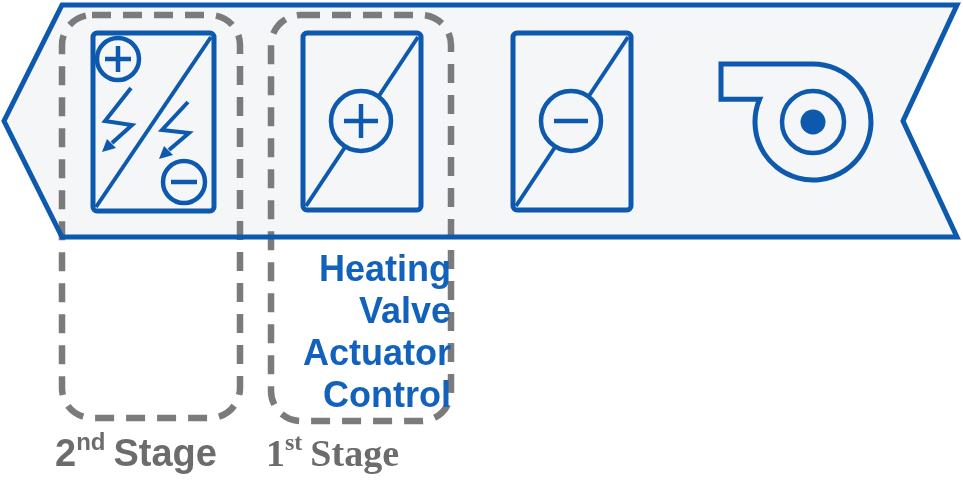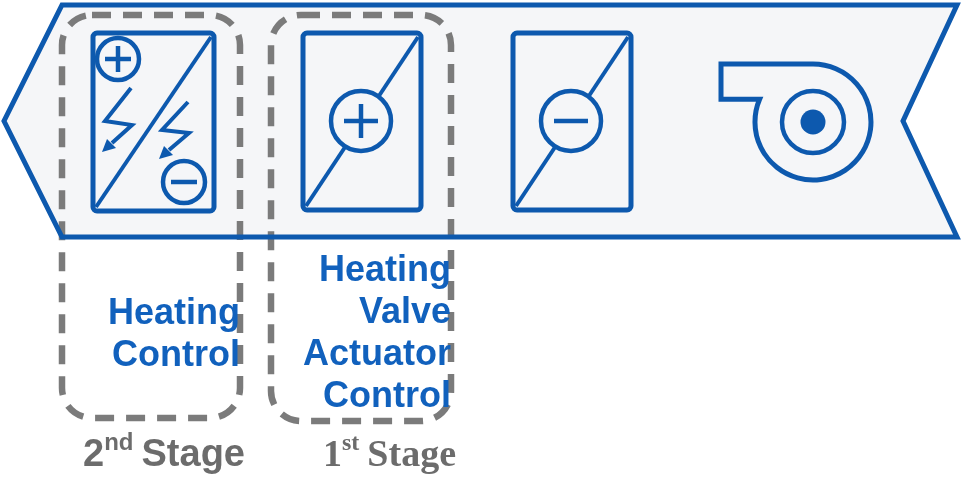--- a/index.html
+++ b/index.html
@@ -16,21 +16,21 @@
     text-align: right;
     color: #1161bd;
     font-size: 36px;
     line-height: 42px;
     font-weight: 700;
   }
   .label-heating-control { left: 62px; top: 291px; width: 178px; }
   .label-valve-actuator  { left: 271px; top: 248px; width: 180px; }
   .stage {
     position: absolute;
-    text-align: right;
+    text-align: left;
     color: #6c6c6c;
     font-size: 38px;
     font-weight: 700;
     line-height: 44px;
   }
   .stage-2 { left: 55px;  top: 431px; width: 190px; }
   .stage-1 { left: 266px; top: 431px; width: 190px; font-family: Liberation Serif, serif; }
   .stage sup {
     font-size: 24px;
     position: relative;
@@ -83,21 +83,20 @@
       <line x1="554" y1="121" x2="588" y2="121" stroke-width="4.5"></line>
     </g>
 
     <g stroke="#0d59ae" fill="none">
       <path d="M 721 64 H 813 A 58 58 0 1 1 759.6 99.3 H 721 Z" stroke-width="5"></path>
       <circle cx="813" cy="122" r="31" stroke-width="4.5"></circle>
       <circle cx="813" cy="122" r="12.5" fill="#0d59ae" stroke="none"></circle>
     </g>
   </svg>
 
-  <div class="label label-heating-control">Heating Control</div>
 
   <div class="label label-valve-actuator">Heating Valve Actuator Control</div>
 
   <div class="stage stage-2">
     <span>2</span><sup>nd</sup><span class="stage-word">Stage</span>
   </div>
 
   <div class="stage stage-1">
     <span>1</span><sup>st</sup><span class="stage-word">Stage</span>
   </div>

